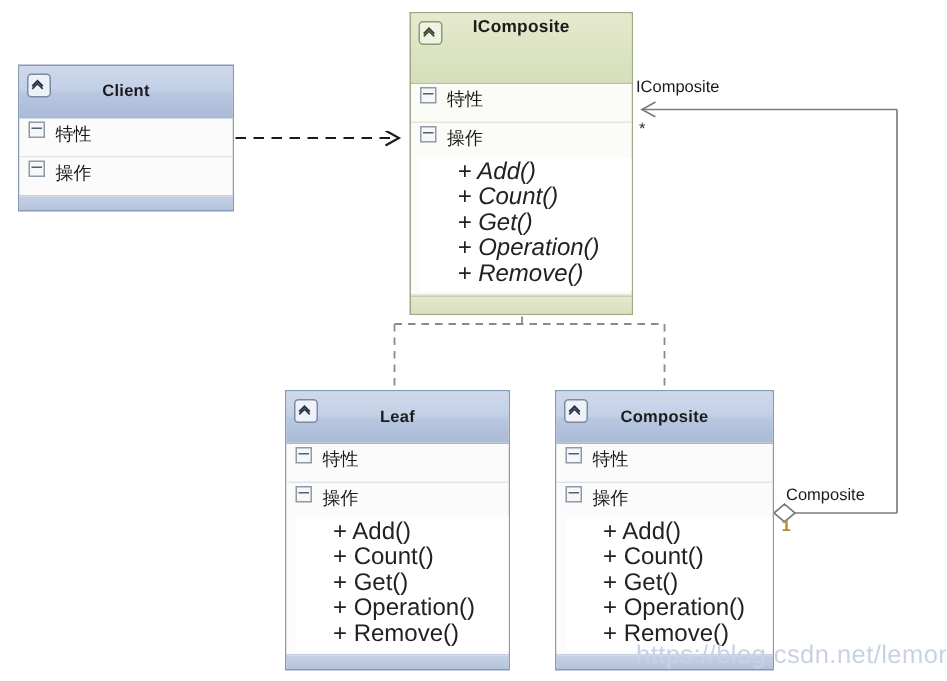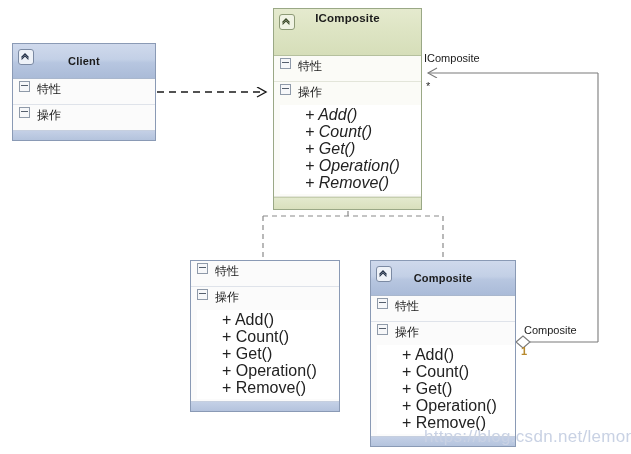--- a/index.html
+++ b/index.html
@@ -252,20 +252,29 @@
         <div class="member">+ Count()</div>
         <div class="member">+ Get()</div>
         <div class="member">+ Operation()</div>
         <div class="member">+ Remove()</div>
       </div>
     </div>
     <div class="ftr"></div>
   </div>
 
   <div class="uml-box" style="left:190px; top:260px; width:150px;">
+    <div class="hdr">
+      <span class="chev-badge">
+        <svg width="12" height="12" viewBox="0 0 12 12">
+          <path d="M2.5 7.5 L6 4 L9.5 7.5" fill="none" stroke="#26334a" stroke-width="1.3"></path>
+          <path d="M2.5 9.3 L6 5.8 L9.5 9.3" fill="none" stroke="#26334a" stroke-width="1.1"></path>
+        </svg>
+      </span>
+      <span class="cls-name">Leaf</span>
+    </div>
     <div class="compart">
       <div class="row">
         <span class="minus-ico"></span>
         <span>特性</span>
       </div>
     </div>
     <div class="compart last">
       <div class="row">
         <span class="minus-ico"></span>
         <span>操作</span>

